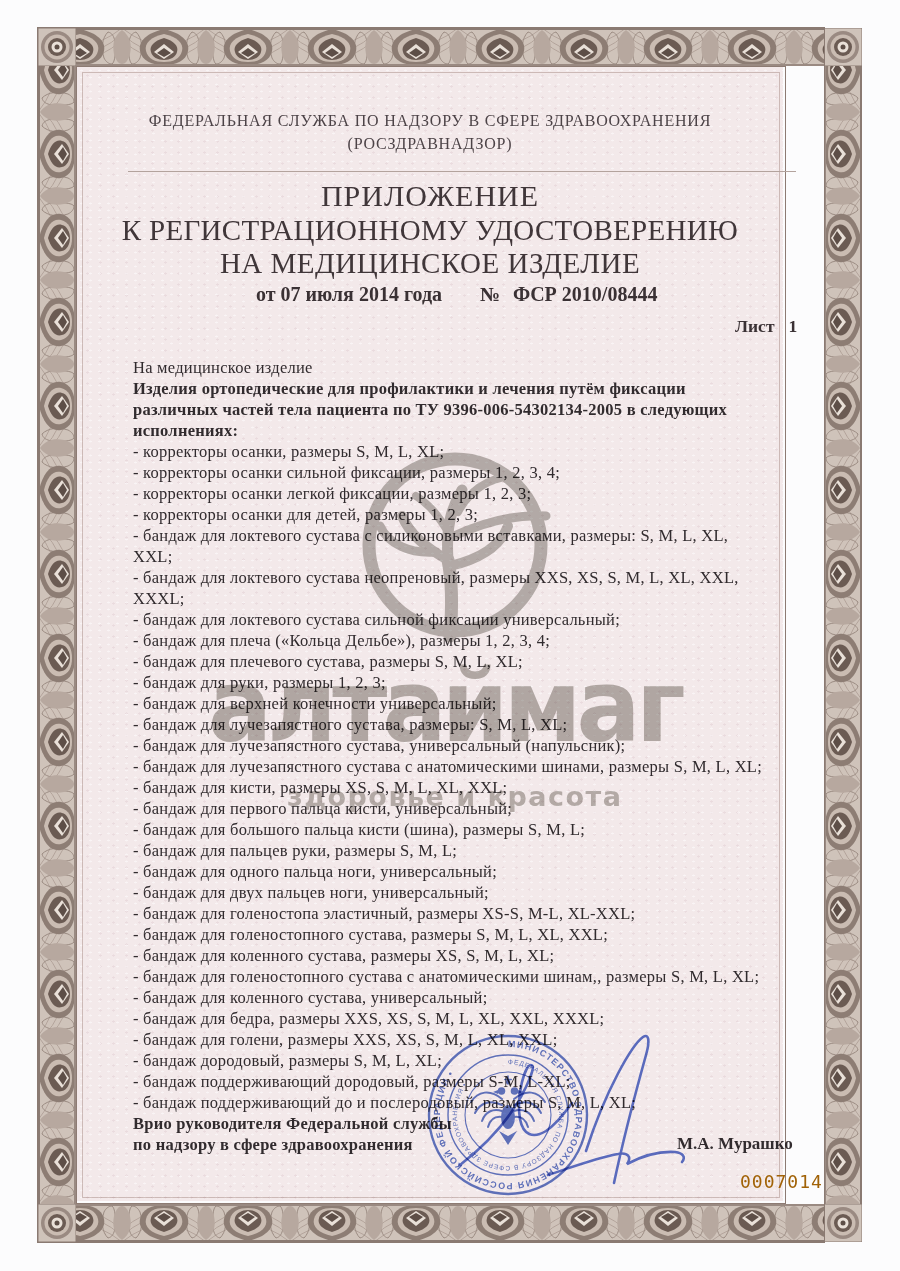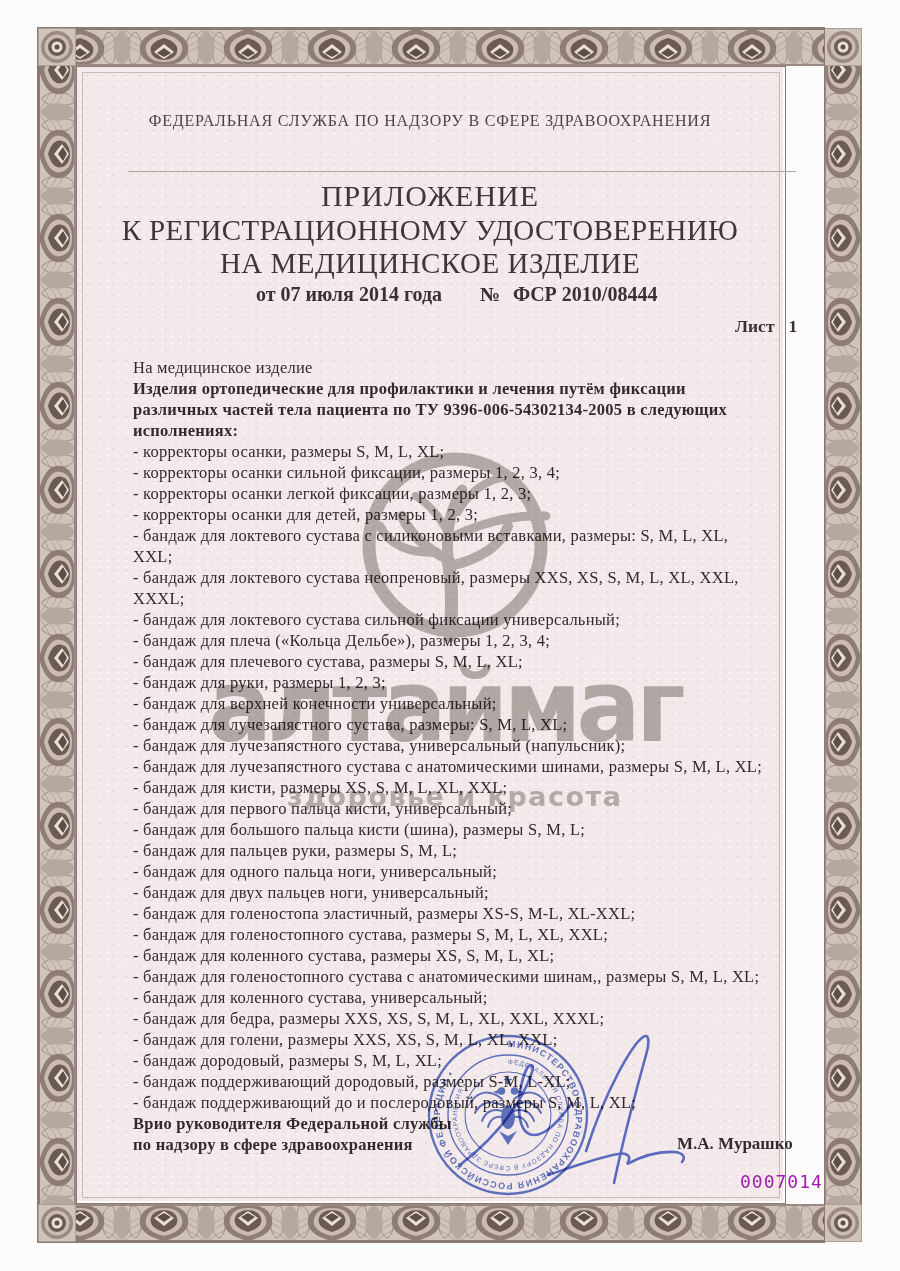--- a/index.html
+++ b/index.html
@@ -59,21 +59,21 @@
     position:absolute; left:133px; top:357px; width:672px;
     font-size:16.5px; line-height:21px; letter-spacing:0.25px;
   }
   .line{white-space:nowrap;}
   .bold{font-weight:bold;}
   
   .signer-name{position:absolute; left:677px; top:1134px; font-weight:bold;
     font-size:17px; white-space:nowrap; color:#312b2e;}
   .serial{position:absolute; left:740px; top:1171px;
     font-family:"DejaVu Sans Mono", monospace; font-size:18px;
-    letter-spacing:1px; color:#a21caf;}
+    letter-spacing:1px; color:#a16207;}
   
   .wm{position:absolute; pointer-events:none; mix-blend-mode:multiply;}
   .wm-logo{left:350px; top:440px;}
   .wm-brand{left:208px; top:648px; font-family:"DejaVu Sans", sans-serif;
     font-weight:bold; font-size:100px; letter-spacing:-5px; color:#b9b6b1;
     transform:scaleX(0.95); transform-origin:left top; white-space:nowrap;}
   .wm-tagline{left:287px; top:781px; font-family:"DejaVu Sans", sans-serif;
     font-weight:bold; font-size:27px; letter-spacing:1.5px; color:#bcb9b4;
     white-space:nowrap;}
   
@@ -161,20 +161,21 @@
   <div class="corner corner-br"><svg width="38" height="38">
         <use href="#rosette"></use>
       </svg></div>
 
   <div class="interior"></div>
   <div class="hair-outer"></div>
   <div class="hair-inner"></div>
   <div class="hair-inner2"></div>
 
   <div class="agency agency1">ФЕДЕРАЛЬНАЯ СЛУЖБА ПО НАДЗОРУ В СФЕРЕ ЗДРАВООХРАНЕНИЯ</div>
+  <div class="agency agency2">(РОСЗДРАВНАДЗОР)</div>
   <div class="rule"></div>
   <div class="doc-title doc-title1">ПРИЛОЖЕНИЕ</div>
   <div class="doc-title doc-title2">К РЕГИСТРАЦИОННОМУ УДОСТОВЕРЕНИЮ</div>
   <div class="doc-title doc-title3">НА МЕДИЦИНСКОЕ ИЗДЕЛИЕ</div>
   <div class="dateline">
     <span class="date-span">от  07 июля 2014 года</span>
     <span class="num-sign">№</span>
     <span class="num-val">ФСР 2010/08444</span>
   </div>
   <div class="sheet">

